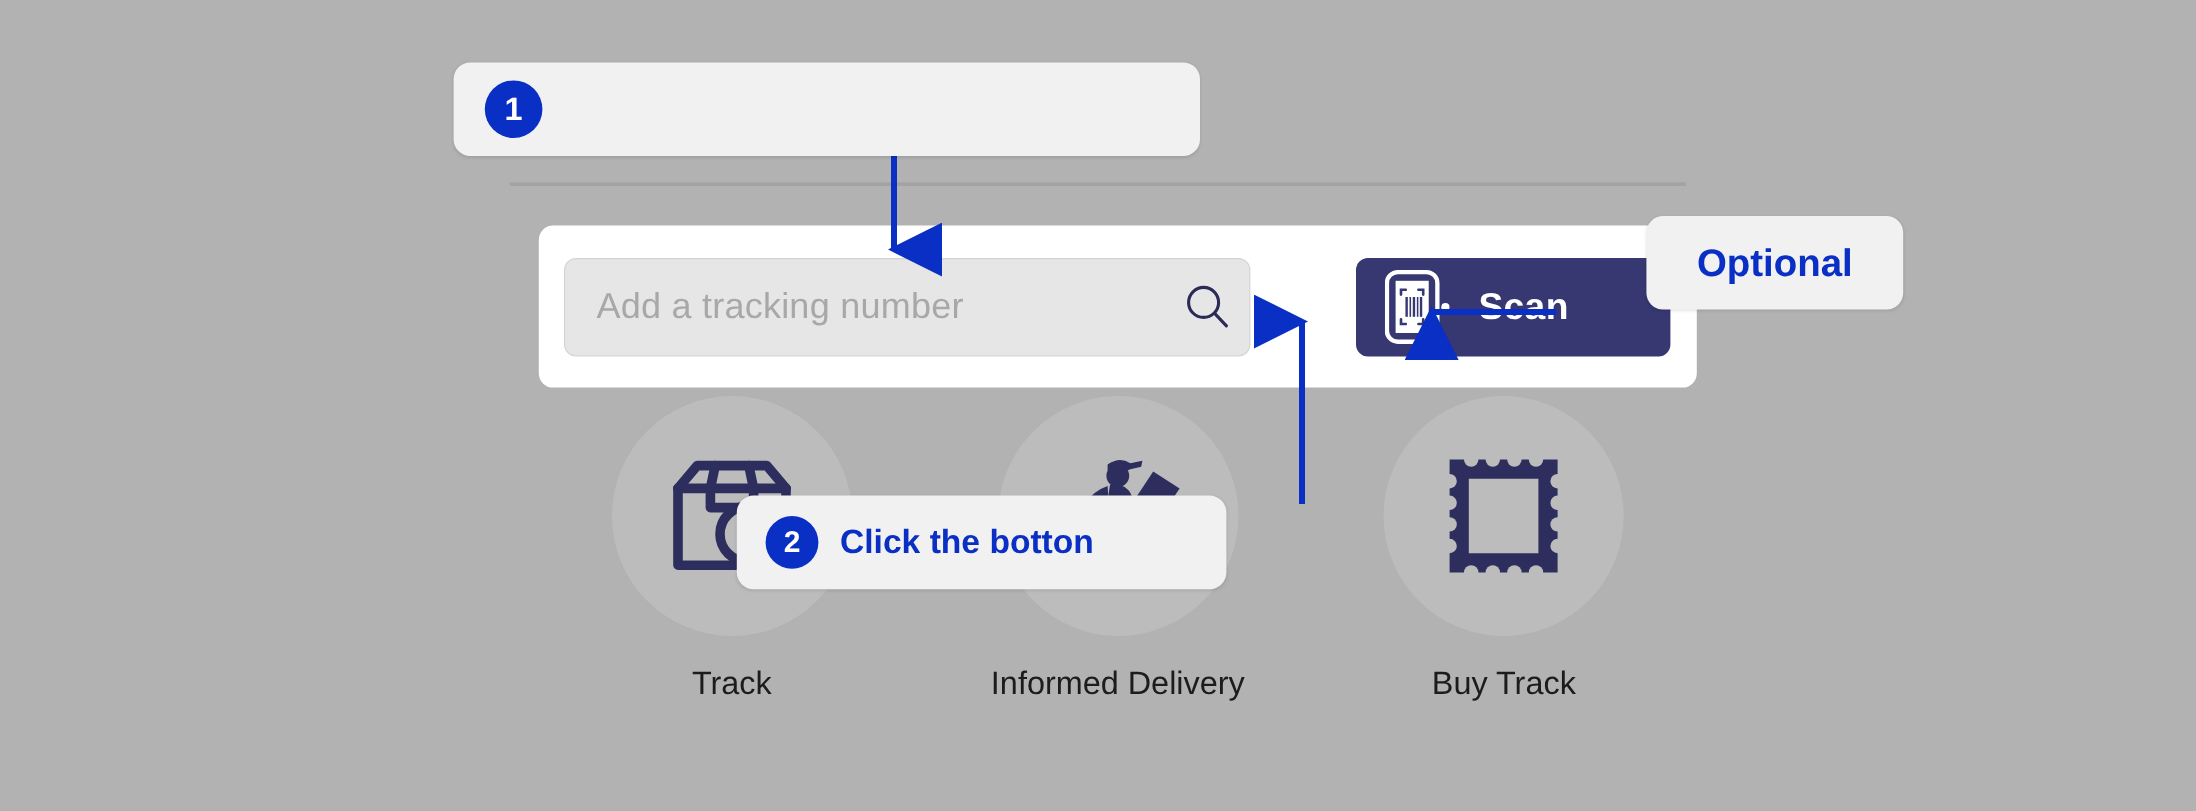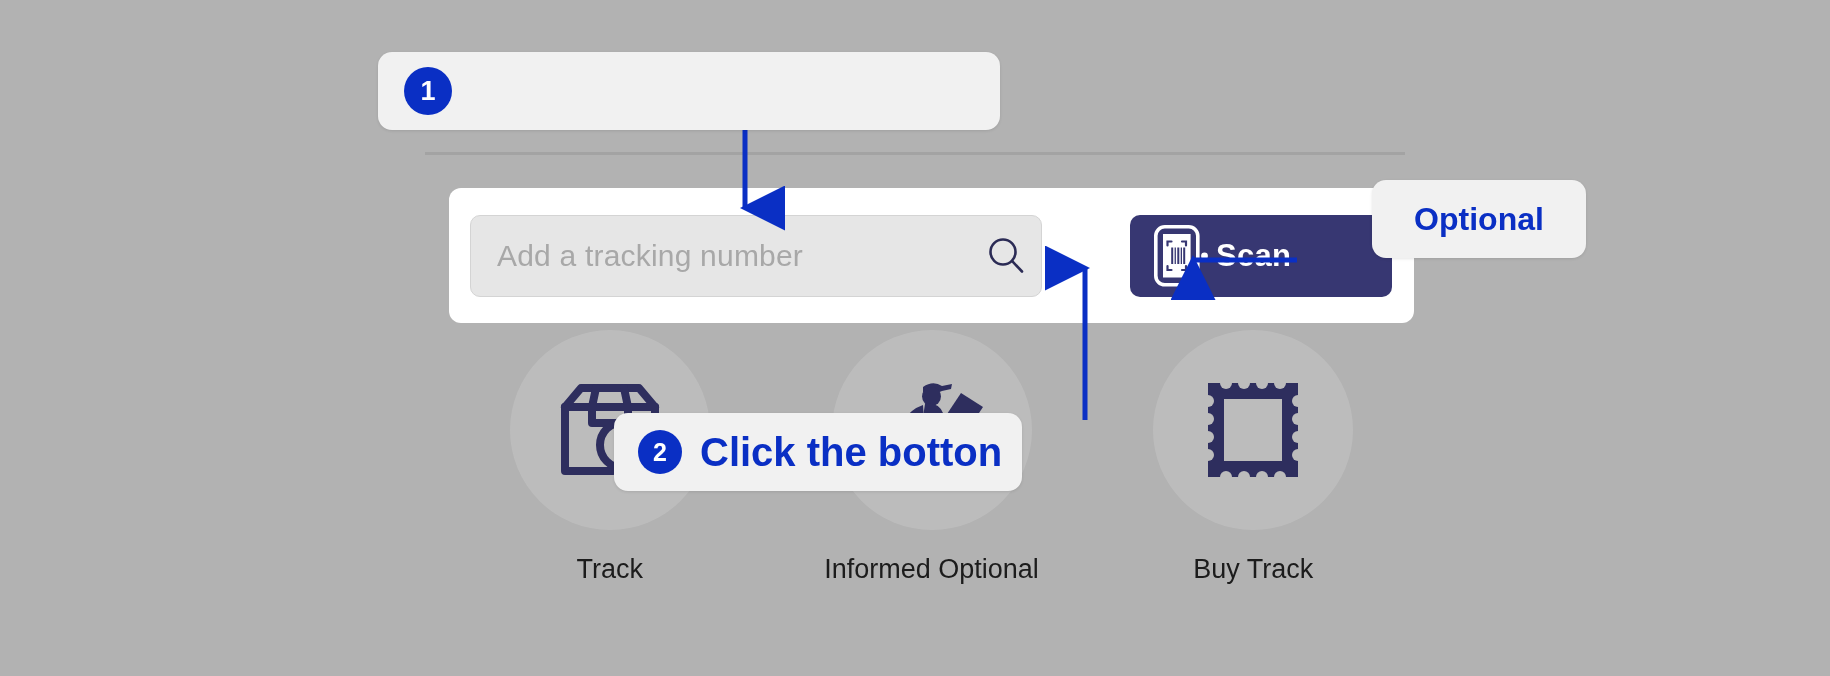--- a/index.html
+++ b/index.html
@@ -74,21 +74,21 @@
     left: 681px;
     top: 27px;
     width: 262px;
     height: 82px;
     background: #373772;
     border-radius: 10px;
     display: flex;
     align-items: center;
     padding-left: 24px;
     box-sizing: border-box;
-    gap: 6px;
+    gap: 22px;
     cursor: pointer;
   }
   .scan-icon { width: 56px; height: 62px; flex: 0 0 auto; display: block; }
   .scan-label {
     color: #ffffff;
     font-size: 31px;
     font-weight: bold;
     letter-spacing: .3px;
   }
 
@@ -172,21 +172,21 @@
   #callout-1 .callout-badge { width: 48px; height: 48px; font-size: 27px; }
   #callout-1 .callout-text { font-size: 37px; }
 
   #callout-2 {
     left: 614px; top: 413px;
     width: 360px; height: 78px;
     padding: 0 24px 0 24px;
     gap: 18px;
   }
   #callout-2 .callout-badge { width: 44px; height: 44px; font-size: 25px; }
-  #callout-2 .callout-text { font-size: 40px; }
+  #callout-2 .callout-text { font-size: 28px; }
 
   #callout-3 {
     left: 1372px; top: 180px;
     width: 174px; height: 78px;
     padding: 0 20px;
     justify-content: center;
   }
   #callout-3 .callout-text { font-size: 32px; }
 </style>
 </head>
@@ -273,21 +273,21 @@
 
             <path d="M48 66 q8 4 8 14 l1 16 q0 6 -7 6 q-6 0 -6 -6 l-1 -14 q0 -6 -6 -9 z"></path>
 
             <path d="M34 70 q-3 10 -12 19 q-4 4 -8 0 q-4 -4 0 -8 q8 -8 10 -16 z"></path>
 
             <path d="M40 98 h20 q5 0 5 5 h-28 q0 -5 3 -5 z"></path>
             <path d="M10 86 q-5 3 -6 8 q-1 4 4 4 l14 -1 q4 -3 0 -6 z"></path>
           </g>
         </svg>
       </div>
-      <div class="tile-label">Informed Optional</div>
+      <div class="tile-label">Informed Delivery</div>
     </div>
 
     <div class="tile">
       <div class="tile-circle">
         <svg class="tile-icon" viewBox="0 0 118 118">
           <defs>
             <mask id="perf-mask">
               <rect x="0" y="0" width="118" height="118" fill="#fff"></rect>
 
               <circle cx="32" cy="12" r="6" fill="#000"></circle>

